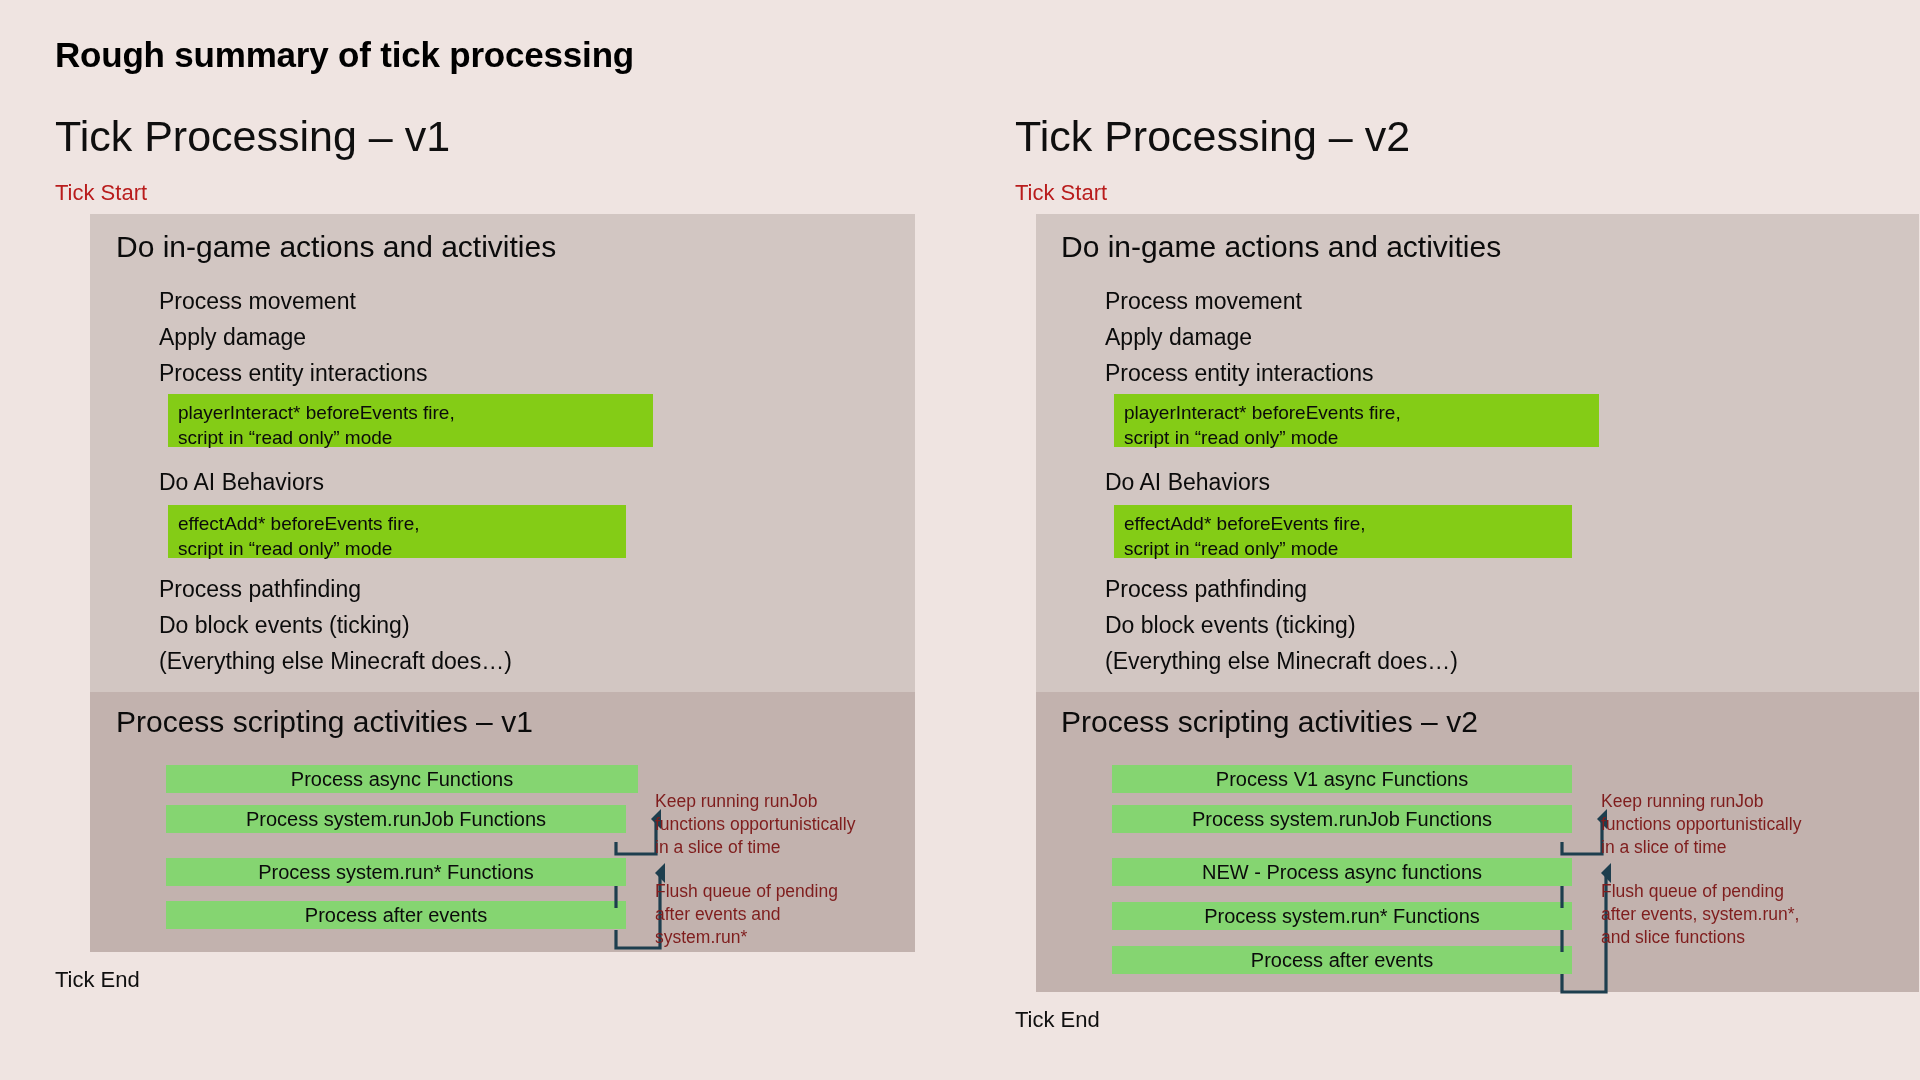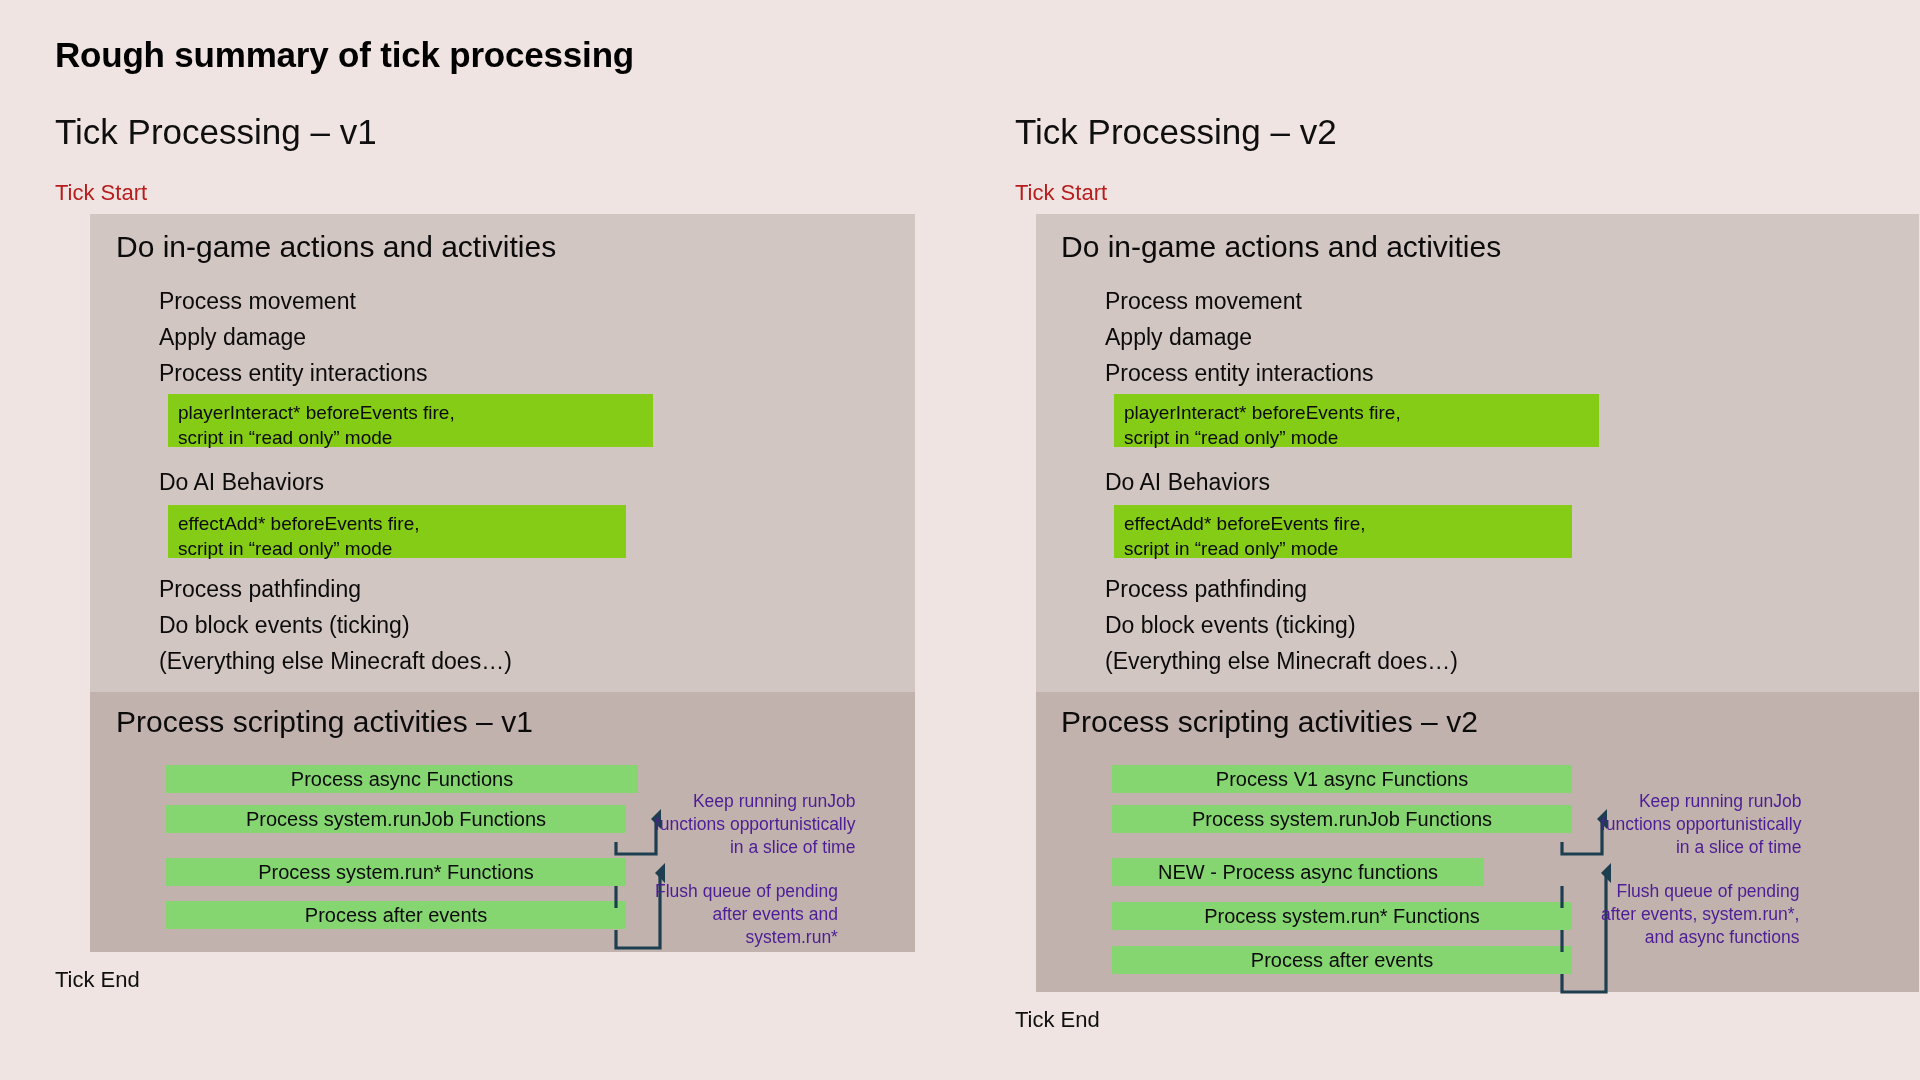--- a/index.html
+++ b/index.html
@@ -31,21 +31,21 @@
   
   .column {
     position: absolute;
     top: 0;
   }
   .col-v1 { left: 0px; width: 960px; }
   .col-v2 { left: 975px; width: 945px; }
 
   .col-heading {
     position: absolute;
-    font-size: 35px;
+    font-size: 43px;
     font-weight: normal;
     color: #0f0f0f;
     white-space: nowrap;
   }
   .col-tickstart {
     position: absolute;
     font-size: 22px;
     color: #b91c1c;
     white-space: nowrap;
   }
@@ -106,23 +106,22 @@
     color: #0b0b0b;
     box-sizing: border-box;
     white-space: nowrap;
   }
 
   
   .annot {
     position: absolute;
     font-size: 17.5px;
     line-height: 23px;
-    color: #4c1d95;
-    white-space: nowrap;
-    text-align: right;
+    color: #7f1d1d;
+    white-space: nowrap;
   }
   .annot div { white-space: nowrap; }
 
   
   .arrow-svg {
     position: absolute;
     overflow: visible;
   }
 </style>
 </head>
@@ -242,21 +241,21 @@
   </div>
 
   <div class="panel panel-script" style="left:61px; top:692px; width:883px; height:300px;"></div>
 
   <div class="panel-title" style="left:86px; top:705px;">Process scripting activities – v2</div>
 
   <div class="green-bar" style="left:137px; top:765px; width:460px;">Process V1 async Functions</div>
 
   <div class="green-bar" style="left:137px; top:805px; width:460px;">Process system.runJob Functions</div>
 
-  <div class="green-bar" style="left:137px; top:858px; width:372px;">NEW - Process async functions</div>
+  <div class="green-bar" style="left:137px; top:858px; width:460px;">NEW - Process async functions</div>
 
   <div class="green-bar" style="left:137px; top:902px; width:460px;">Process system.run* Functions</div>
 
   <div class="green-bar" style="left:137px; top:946px; width:460px;">Process after events</div>
 
   <svg class="arrow-svg" style="left:575px; top:798px;" width="70" height="60" viewBox="0 0 70 60">
     <path d="M12 44 L12 56 L52 56 L52 22" fill="none" stroke="#1d3e4e" stroke-width="3.2"></path>
     <polygon points="52,16 42,26 62,26" fill="#1d3e4e" transform="rotate(-90 52 21)"></polygon>
   </svg>
 
@@ -269,17 +268,17 @@
 
   <div class="annot" style="left:626px; top:790px;">
     <div>Keep running runJob</div>
     <div>functions opportunistically</div>
     <div>in a slice of time</div>
   </div>
 
   <div class="annot" style="left:626px; top:880px;">
     <div>Flush queue of pending</div>
     <div>after events, system.run*,</div>
-    <div>and async functions</div>
+    <div>and slice functions</div>
   </div>
 
   <div class="col-tickend" style="left:40px; top:1007px;">Tick End</div>
 </div>
 
 </body></html>

